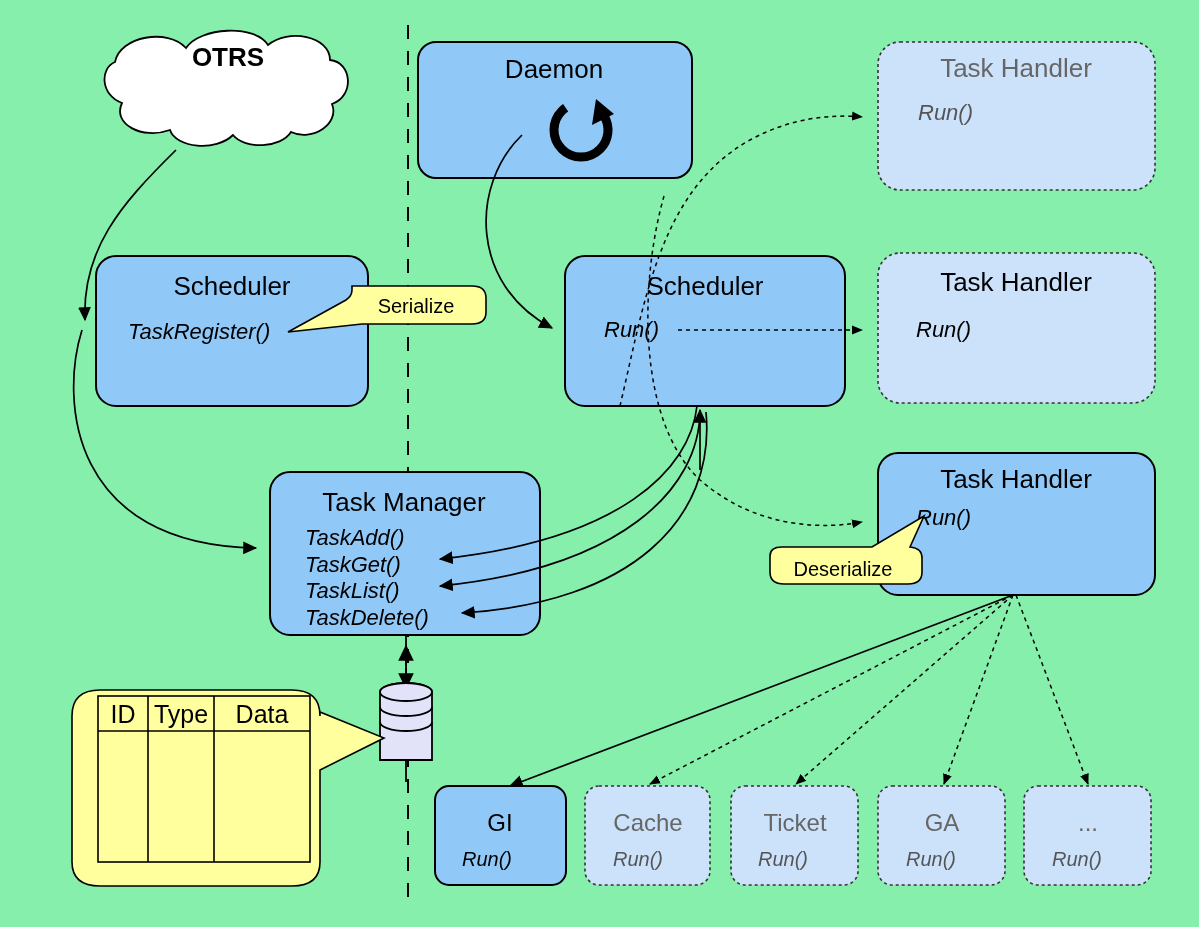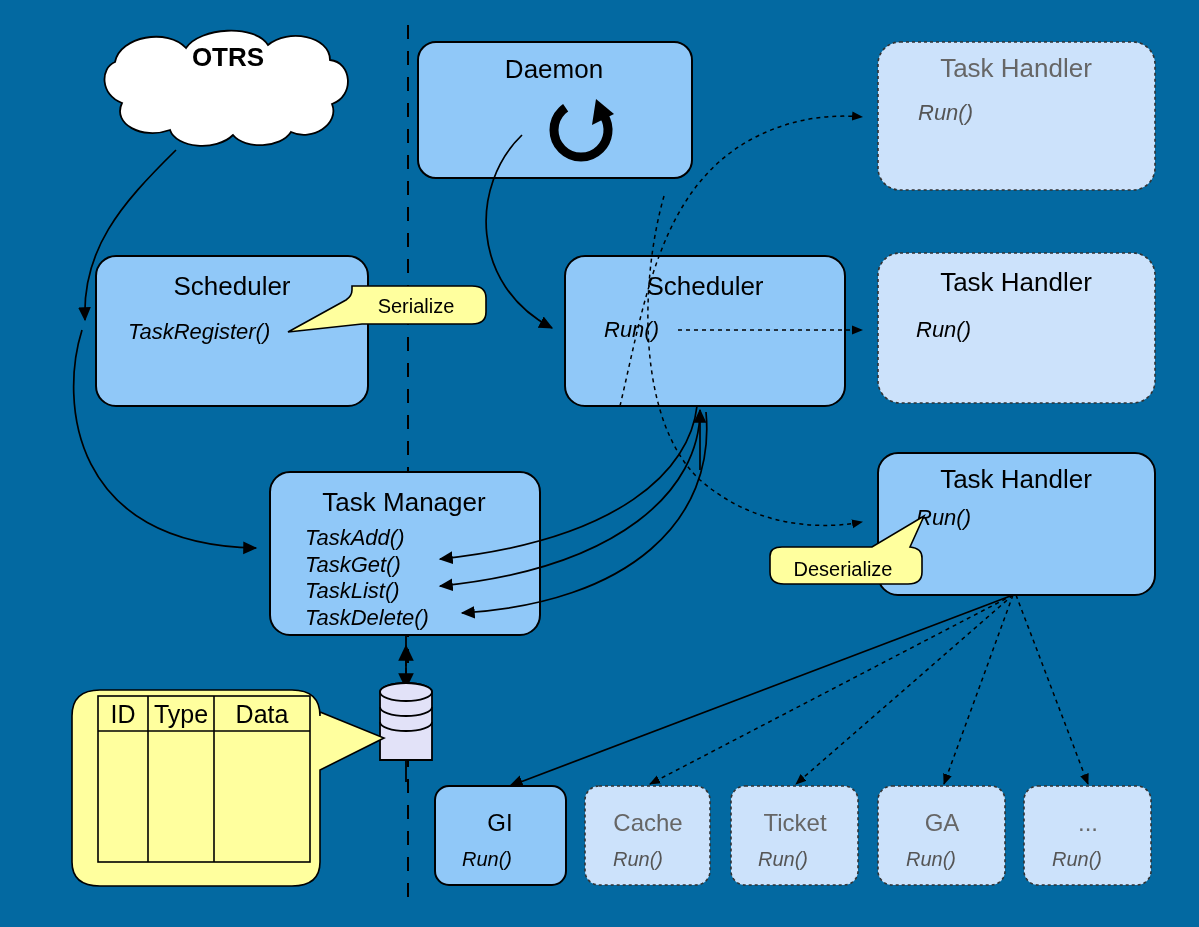--- a/index.html
+++ b/index.html
@@ -10,21 +10,21 @@
   body {
     width: 1199px;
     height: 927px;
     font-family: "Liberation Sans", sans-serif;
     overflow: hidden;
   }
   #diagram-root {
     position: relative;
     width: 1199px;
     height: 927px;
-    background: #0369a1;
+    background: #86efac;
   }
   svg#diagram {
     display: block;
     width: 1199px;
     height: 927px;
   }
   .node-title {
     font-family: "Liberation Sans", sans-serif;
     font-size: 26px;
     font-weight: normal;

